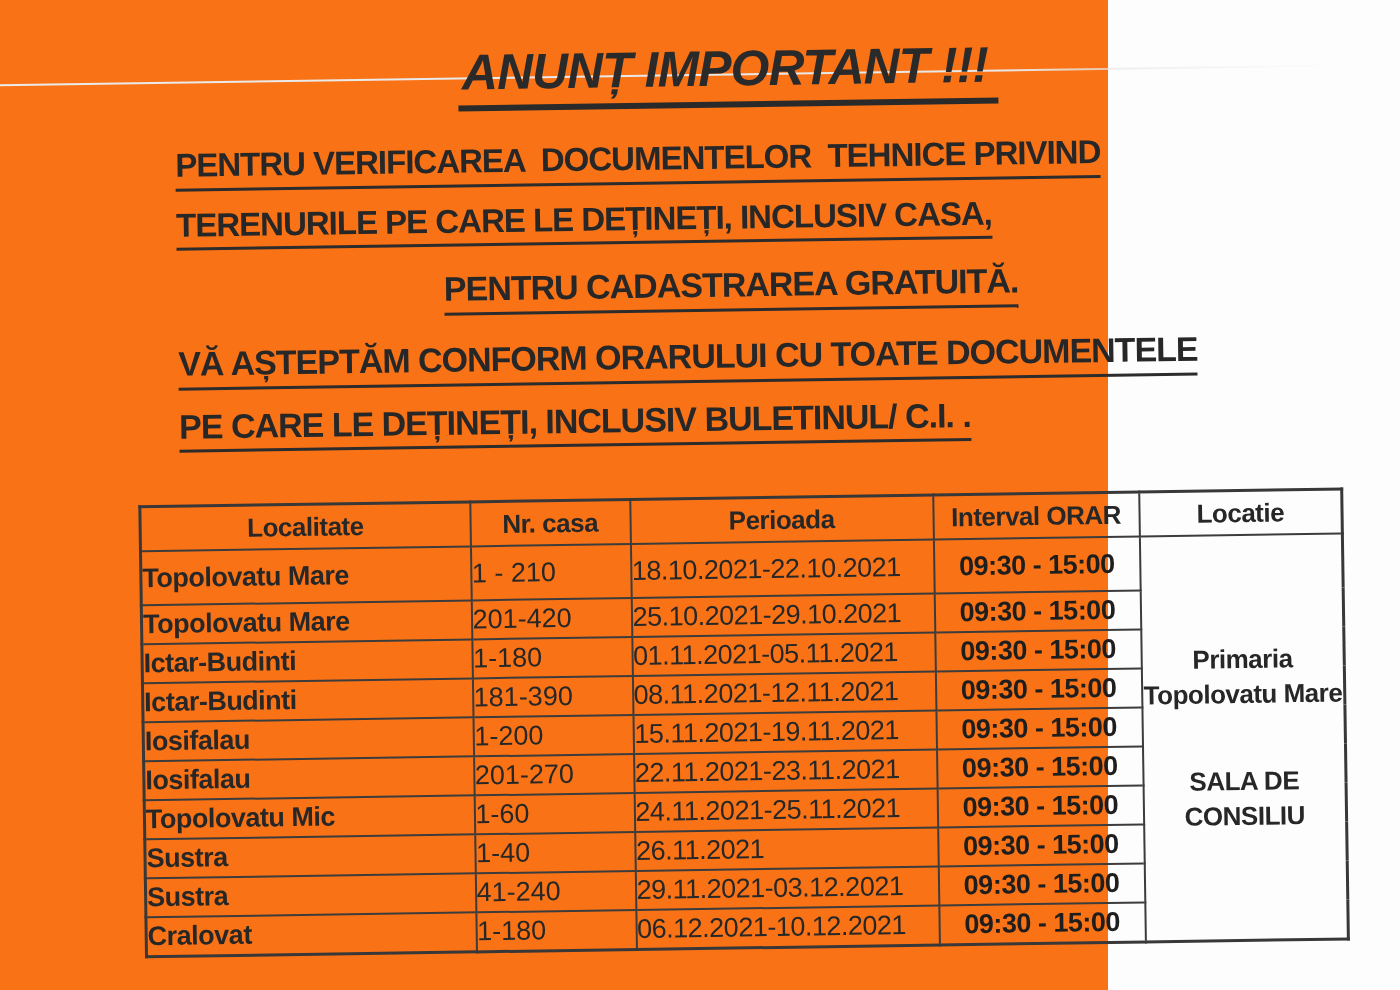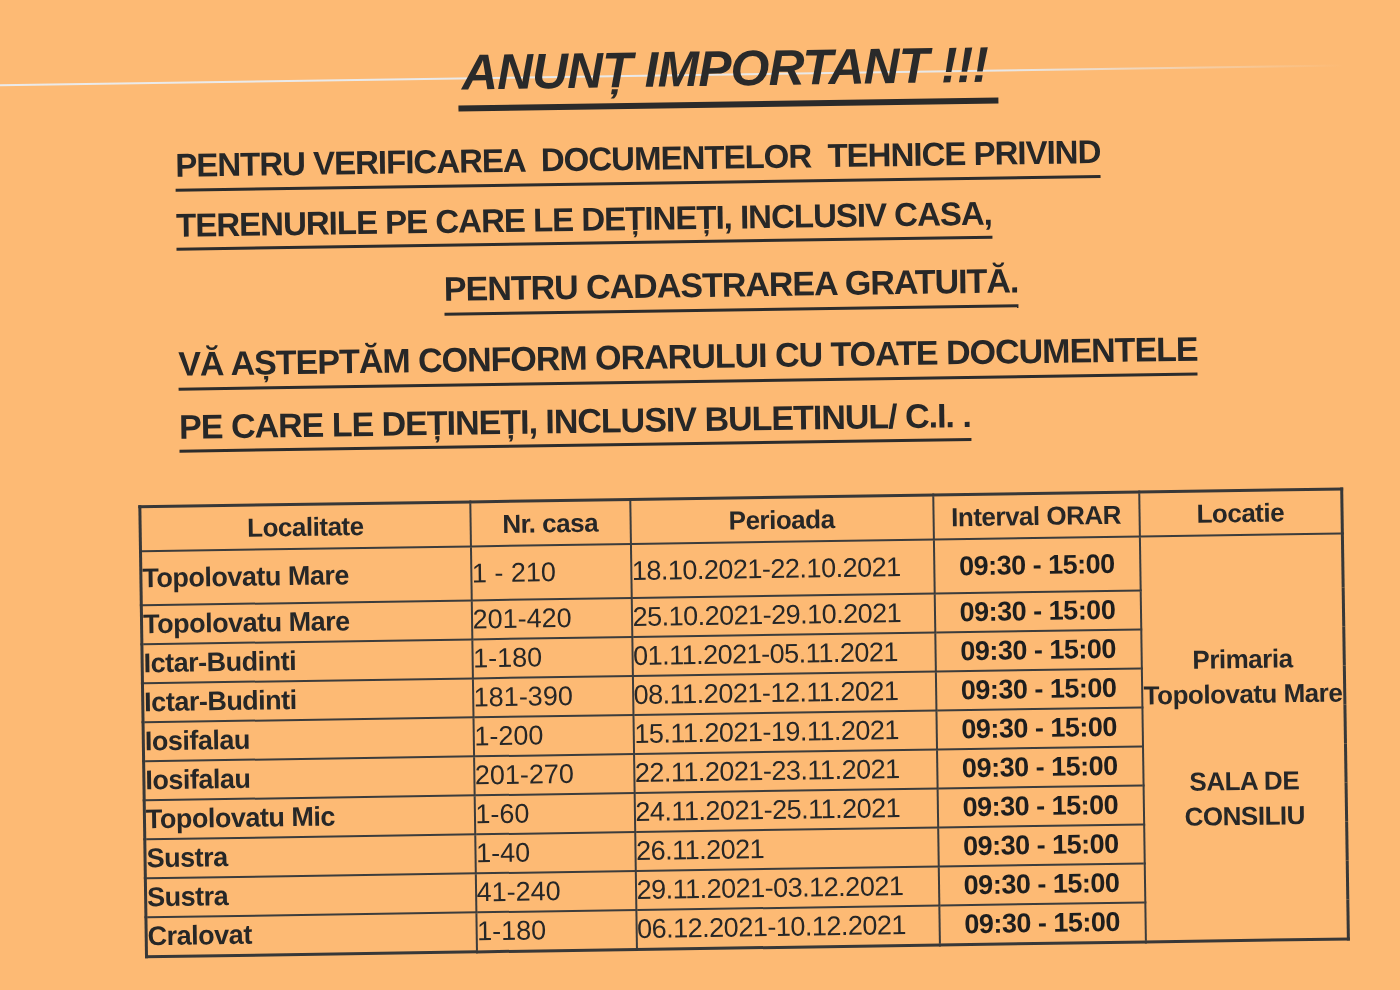--- a/index.html
+++ b/index.html
@@ -6,23 +6,23 @@
     margin: 0;
     padding: 0;
     width: 1400px;
     height: 990px;
     overflow: hidden;
     background: #fdfdfd;
     font-family: "Liberation Sans", "DejaVu Sans", sans-serif;
   }
   .page {
     position: relative;
-    width: 1400px;
+    width: 1108px;
     height: 990px;
-    background: #fdba74;
+    background: #f97316;
   }
   .tilt {
     position: absolute;
     left: 0; top: 0;
     width: 1400px;
     height: 990px;
     transform: rotate(-0.85deg);
     transform-origin: 700px 480px;
   }
   .scan-line {

